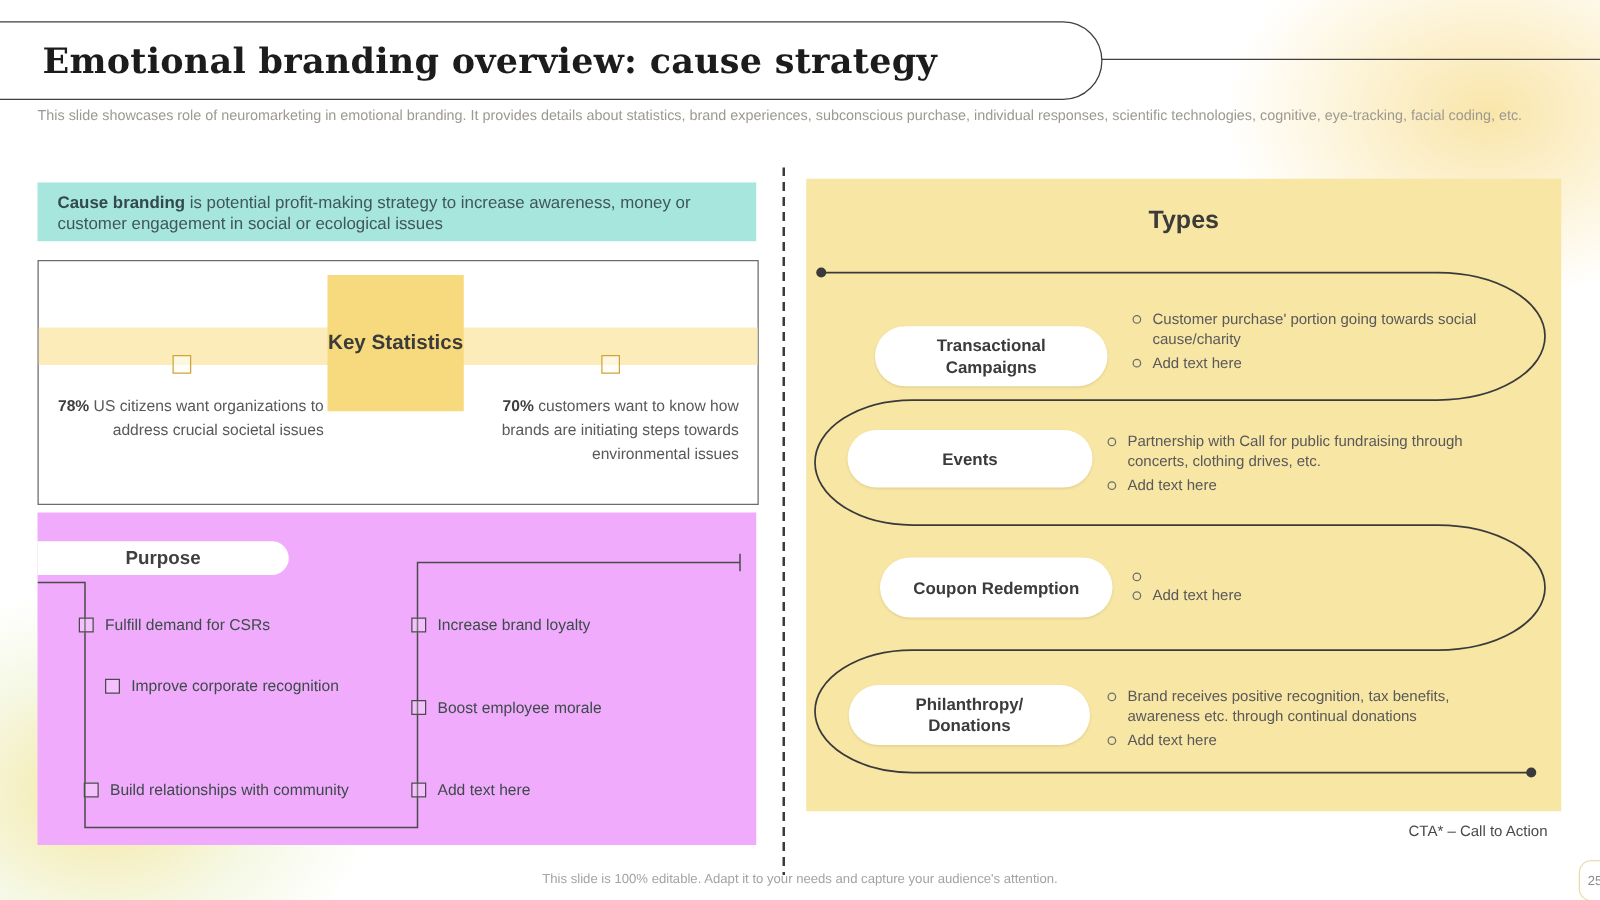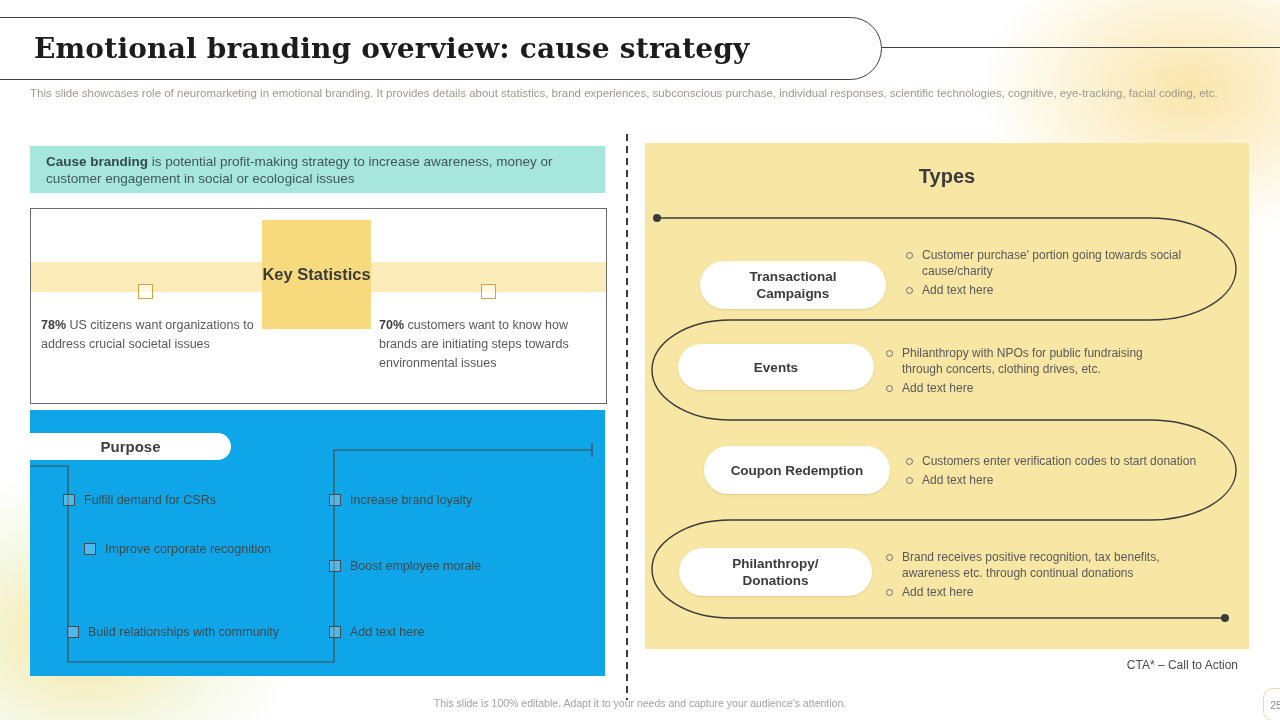--- a/index.html
+++ b/index.html
@@ -29,26 +29,26 @@
   .cause-text b{color:#34494e;}
 
   
   .stats-box{position:absolute;left:30px;top:208px;width:575px;height:194px;background:#fff;border:1px solid #6b6b6b;}
   .stats-band{position:absolute;left:0;top:53px;width:100%;height:30px;background:#FBECB9;}
   .key-square{position:absolute;left:231px;top:11px;width:109px;height:109px;background:#F7DA7E;
               display:flex;align-items:center;justify-content:center;text-align:right;
               font-weight:700;font-size:16.5px;line-height:21px;color:#3b3b3b;}
   .stat-marker{position:absolute;width:13px;height:13px;border:1.6px solid #cfa43a;background:rgba(255,253,243,.65);}
   .marker-left{left:107px;top:75px;} .marker-right{left:450px;top:75px;}
-  .stat-text{position:absolute;top:107px;text-align:left;font-size:12.5px;line-height:19px;color:#595959;}
+  .stat-text{position:absolute;top:107px;text-align:right;font-size:12.5px;line-height:19px;color:#595959;}
   .stat-text b{color:#3f3f3f;}
   .stat-left{left:10px;width:218px;} .stat-right{left:348px;width:212px;}
 
   
-  .purpose-box{position:absolute;left:30px;top:410px;width:575px;height:266px;background:#0ea5e9;}
+  .purpose-box{position:absolute;left:30px;top:410px;width:575px;height:266px;background:#f0abfc;}
   .purpose-pill{position:absolute;left:0;top:23px;width:201px;height:27px;background:#fff;
                 border-radius:0 14px 14px 0;display:flex;align-items:center;justify-content:center;
                 font-weight:700;font-size:15px;color:#3f3f3f;}
   .purpose-svg{position:absolute;left:0;top:0;}
   .p-item{position:absolute;height:18px;display:flex;align-items:center;font-size:12.5px;color:#3d4a4a;white-space:nowrap;}
   .p-sq{flex:none;width:10px;height:10px;border:1.2px solid #4a4a4a;background:rgba(255,255,255,.25);margin-right:9px;}
 
   
   .types-panel{position:absolute;left:645px;top:143px;width:604px;height:506px;background:#F8E6A5;}
   .types-title{position:absolute;left:0;top:22px;width:100%;text-align:center;
@@ -150,33 +150,32 @@
       <div class="point">
         <span class="o-bullet"></span>
         <span>Add text here</span>
       </div>
     </div>
 
     <div class="type-pill" style="left:33px;top:201px;width:196px;height:46px;">Events</div>
     <div class="type-points" style="left:240px;top:202px;width:292px;">
       <div class="point">
         <span class="o-bullet"></span>
-        <span>Philanthropy with NPOs for public fundraising through concerts, clothing drives,  etc.</span>
+        <span>Partnership with Call for public fundraising through concerts, clothing drives,  etc.</span>
       </div>
       <div class="point">
         <span class="o-bullet"></span>
         <span>Add text here</span>
       </div>
     </div>
 
     <div class="type-pill" style="left:59px;top:303px;width:186px;height:48px;">Coupon Redemption</div>
     <div class="type-points" style="left:260px;top:310px;width:340px;">
       <div class="point">
         <span class="o-bullet"></span>
-        <span>Customers enter verification  codes to start donation</span>
       </div>
       <div class="point">
         <span class="o-bullet"></span>
         <span>Add text here</span>
       </div>
     </div>
 
     <div class="type-pill" style="left:34px;top:405px;width:193px;height:48px;">Philanthropy/ Donations</div>
     <div class="type-points" style="left:240px;top:406px;width:315px;">
       <div class="point">

